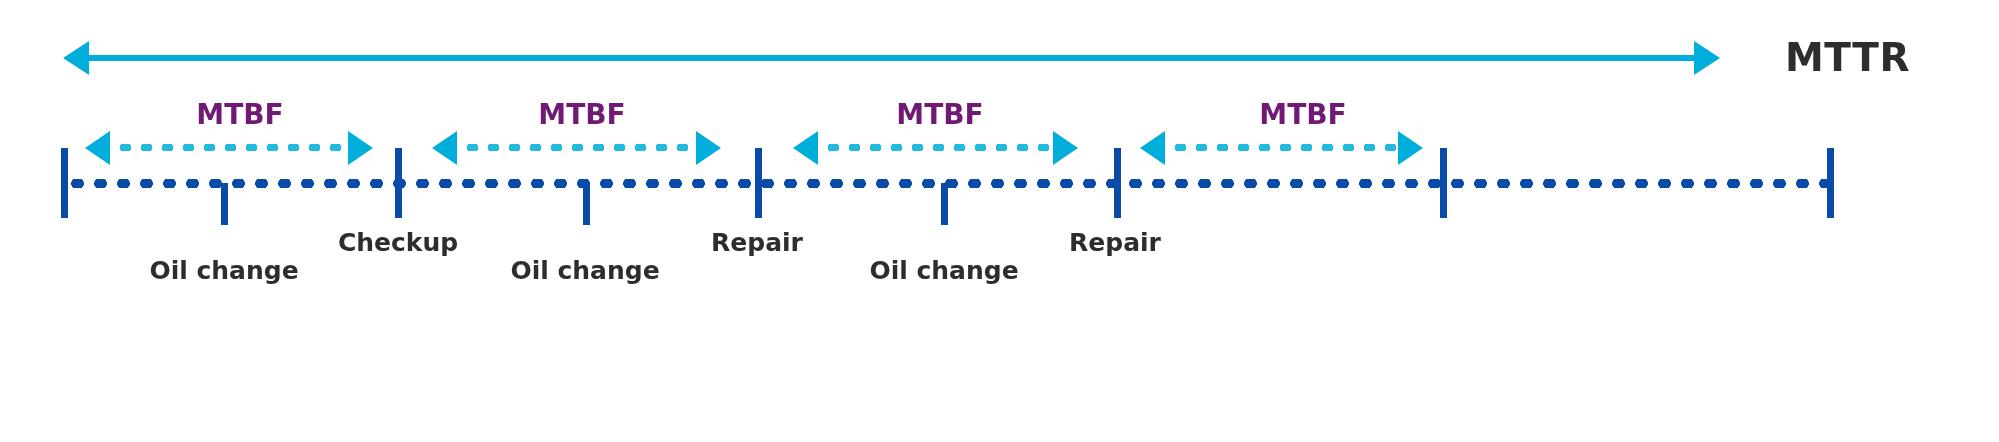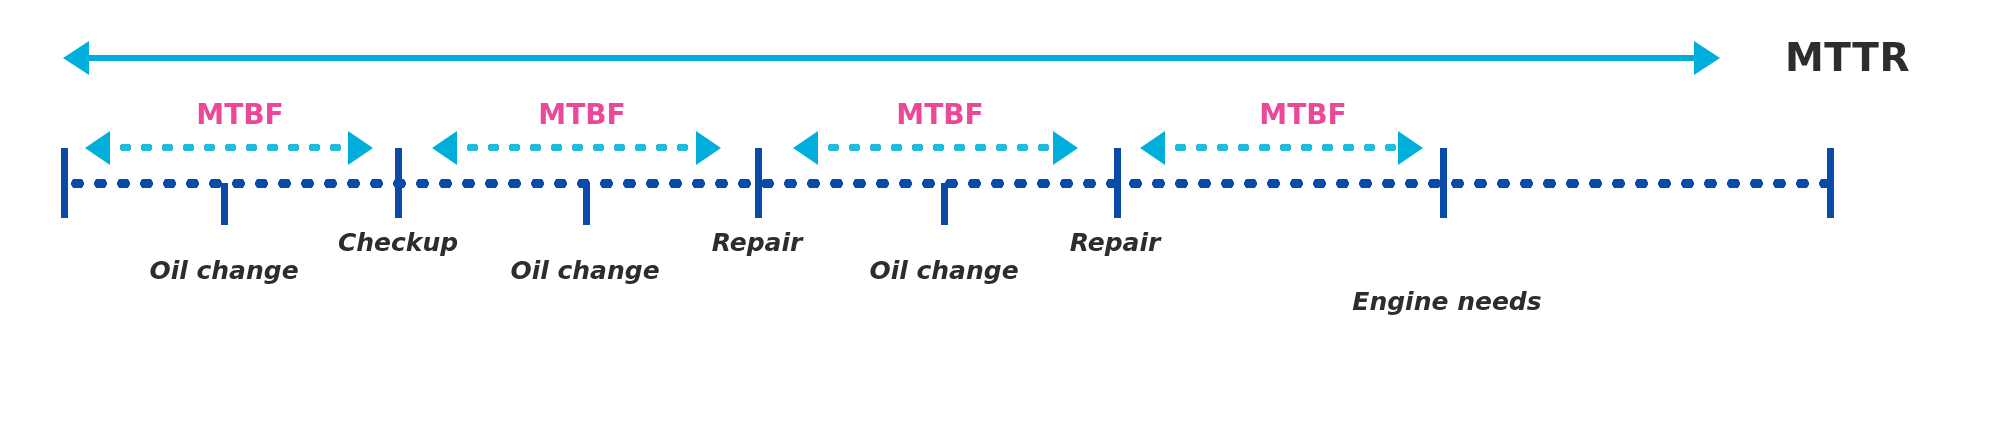--- a/index.html
+++ b/index.html
@@ -46,21 +46,21 @@
     letter-spacing: 0.5px;
     white-space: nowrap;
     line-height: 1;
   }
 
   
   .mtbf-label {
     position: absolute;
     font-size: 28px;
     font-weight: 700;
-    color: #ec4899;
+    color: #701a75;
     text-align: center;
     white-space: nowrap;
     line-height: 1;
   }
   .mtbf-dots {
     position: absolute;
     height: 7px;
     background-image: radial-gradient(circle, #22BBE0 50%, rgba(0,0,0,0) 52%);
     background-size: 21px 7px;
     background-repeat: repeat-x;
@@ -101,21 +101,20 @@
   
   .event-label {
     position: absolute;
     font-size: 25px;
     font-weight: 700;
     color: #2d2d2d;
     text-align: center;
     white-space: pre;
     line-height: 1.18;
     transform: translateX(-50%);
-    font-style: italic;
   }
 </style>
 </head>
 <body>
 
 <div id="canvas">
 
   <div class="mttr-head-left" style="left:63px; top:41px;"></div>
   <div class="mttr-line" style="left:87px; top:55px; width:1610px;"></div>
   <div class="mttr-head-right" style="left:1694px; top:41px;"></div>
@@ -155,16 +154,15 @@
   <div class="tick" style="left:941px; top:183px; height:42px;"></div>
 
   <div class="event-label" style="left:224px; top:256px;">Oil change</div>
   <div class="event-label" style="left:398px; top:228px;">Checkup</div>
   <div class="event-label" style="left:585px; top:256px;">Oil change</div>
   <div class="event-label" style="left:757px; top:228px;">Repair</div>
   <div class="event-label" style="left:944px; top:256px;">Oil change</div>
   <div class="event-label" style="left:1115px; top:228px;">Repair</div>
 
   <div class="event-label" style="left:1447px; top:228px;">
-    <div>Engine needs</div>
   </div>
 
 </div>
 
 </body></html>

